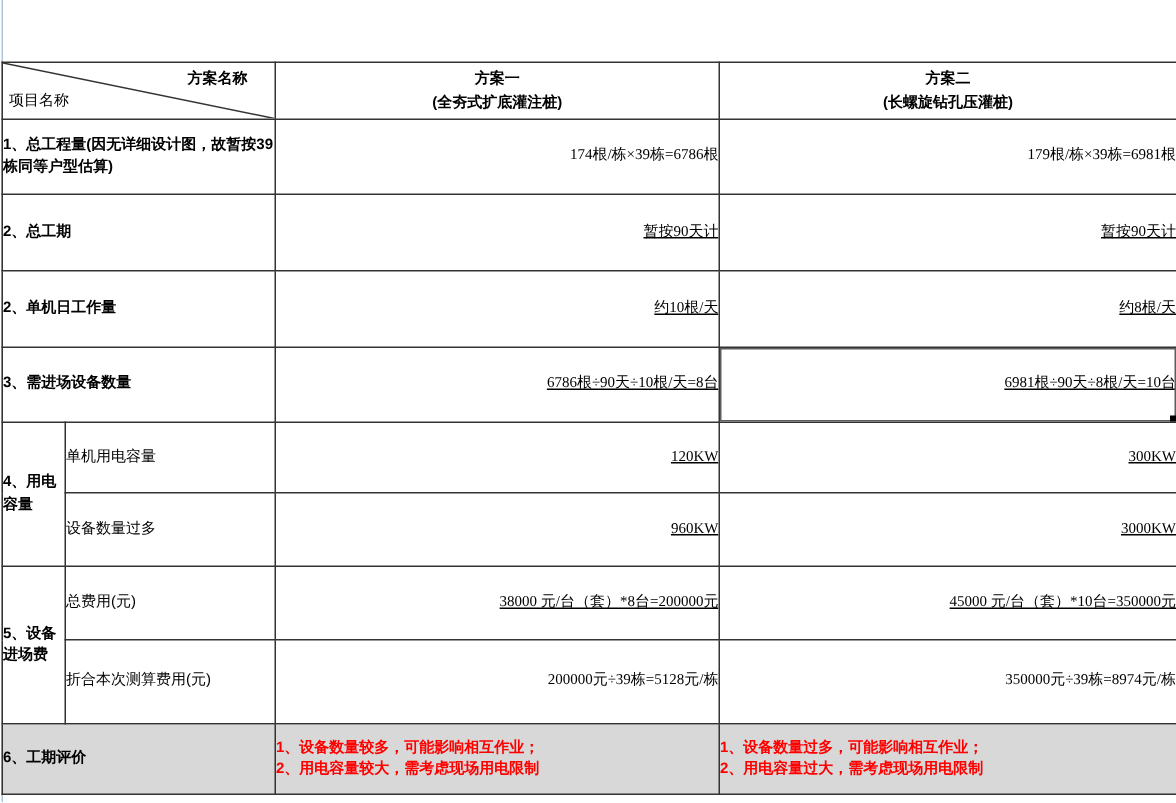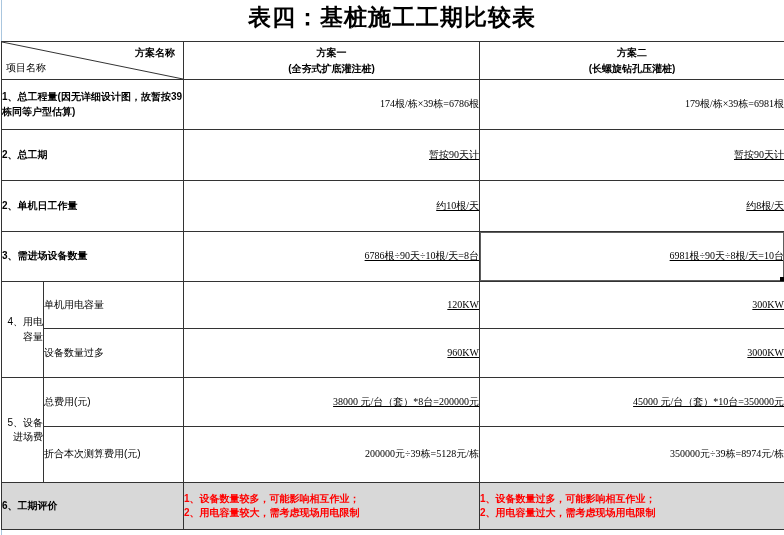--- a/index.html
+++ b/index.html
@@ -6,42 +6,41 @@
   #stage{position:relative;width:784px;height:535px;background:#ffffff;overflow:hidden;
          font-family:"Liberation Sans",sans-serif;color:#000;}
   #left-gridline{position:absolute;left:1px;top:0;width:1px;height:535px;background:#aac6de;}
   #doc-title{position:absolute;left:0;top:2px;width:784px;text-align:center;
              font-family:"Liberation Serif",serif;font-weight:bold;font-size:23px;letter-spacing:1px;}
   table.cmp{position:absolute;left:1px;top:41px;border-collapse:collapse;table-layout:fixed;width:783px;}
   table.cmp td{border:1px solid #333;font-size:10px;vertical-align:middle;overflow:hidden;
                padding:0;line-height:1.45;}
   td.edgeL{border-left-color:#aac6de;}
   td.lbl{font-weight:bold;text-align:left;padding:2px 4px 2px 3px;word-break:break-all;margin-left:17px;}
-  td.grp{font-weight:normal;text-align:right;padding:1px;word-break:break-all;line-height:1.5;}
+  td.grp{font-weight:bold;text-align:left;padding:1px;word-break:break-all;line-height:1.5;}
   td.sub{font-weight:normal;text-align:left;padding:2px 2px 2px 5px;}
   td.val{text-align:right;font-family:Liberation Serif, serif;}
   .u{text-decoration:underline;}
   tr.hdr td{font-weight:bold;text-align:center;line-height:1.55;}
   td.diag{position:relative;}
   .diag-line{position:absolute;left:0;top:0;width:100%;height:100%;}
-  .diag-top{position:absolute;top:3px;right:8px;font-weight:bold;}
+  .diag-top{position:absolute;top:3px;right:18px;font-weight:bold;}
   .diag-bottom{position:absolute;bottom:4px;left:4px;font-weight:normal;}
   tr.gray td{background:#d8d8d8;}
   td.eval{color:#ff0000;font-weight:bold;text-align:left;padding-left:5px;line-height:1.7;}
   td.selected{position:relative;}
   .sel-box{position:absolute;left:-1px;top:-1px;right:-1px;bottom:-1px;
            border:2px solid #5e5e5e;pointer-events:none;}
   .fill-handle{position:absolute;right:-1px;bottom:-1px;width:5px;height:5px;background:#000;}
 </style>
 </head>
 <body>
 
 <div id="stage">
   <div id="left-gridline"></div>
-  <div id="doc-title">表四：基桩施工工期比较表</div>
 
   <table class="cmp">
     <colgroup>
       <col style="width:42px">
         <col style="width:140px">
         <col style="width:296px">
         <col style="width:305px">
     </colgroup>
 
     <tbody>

